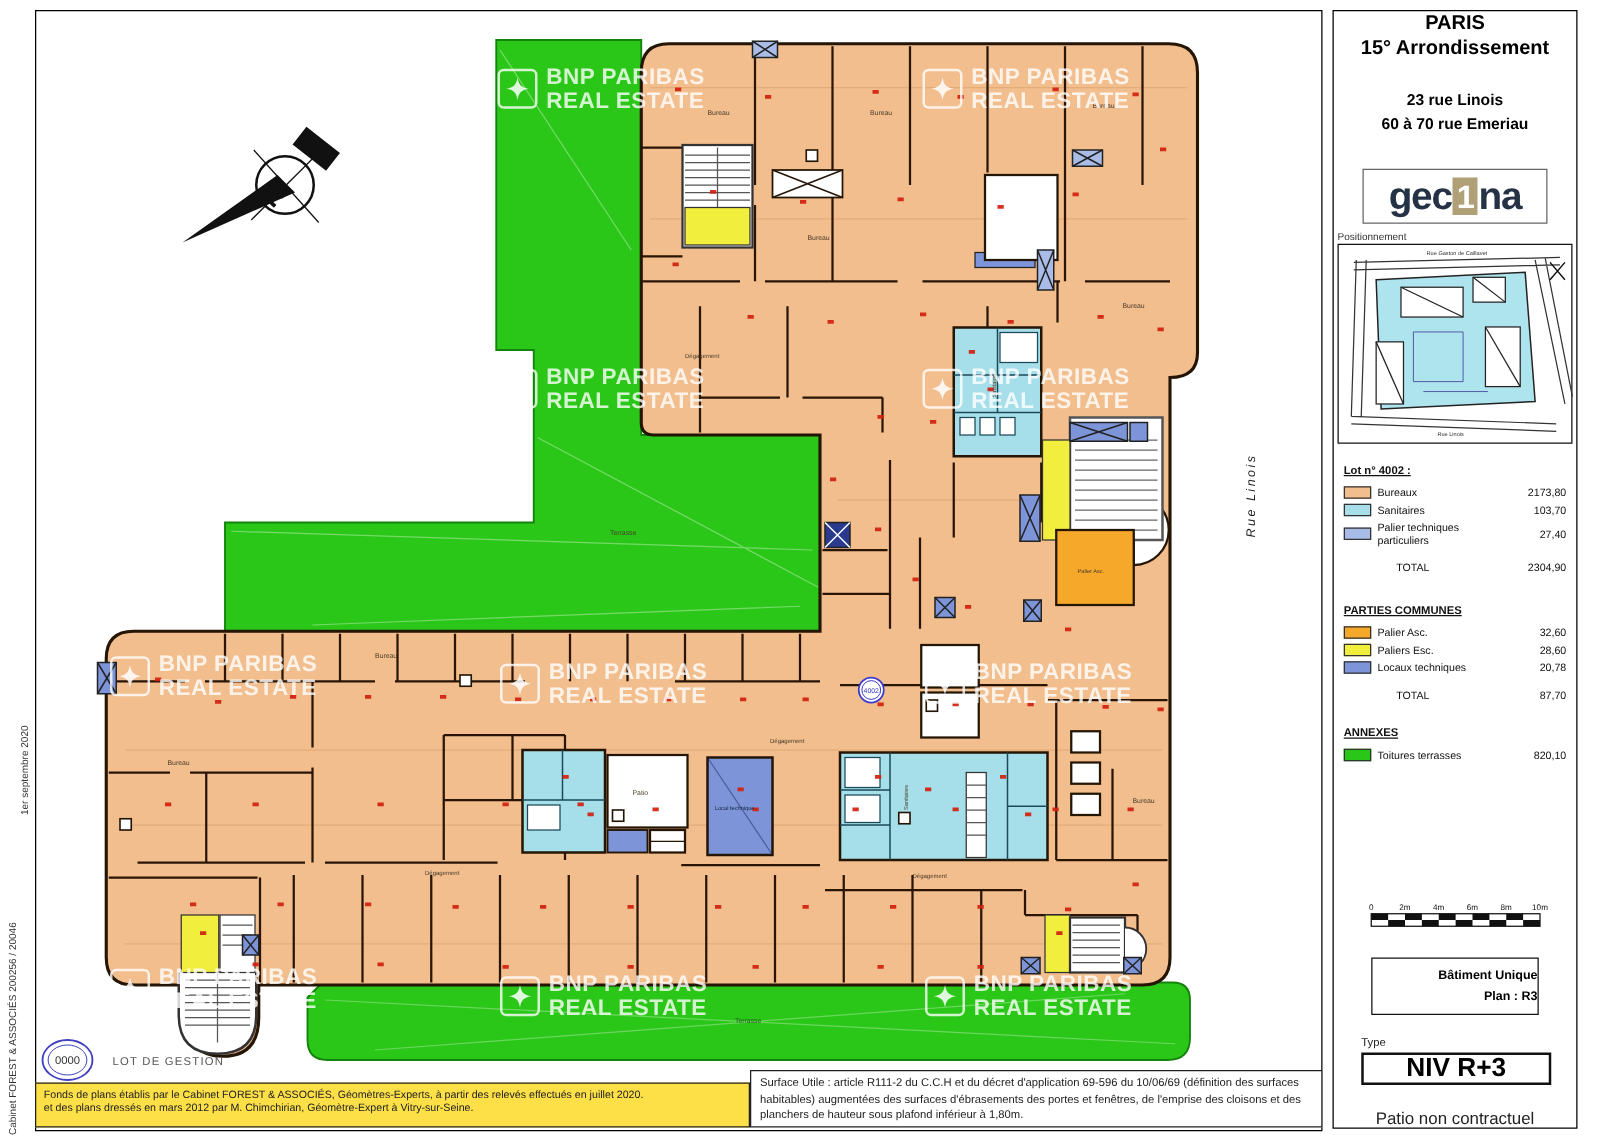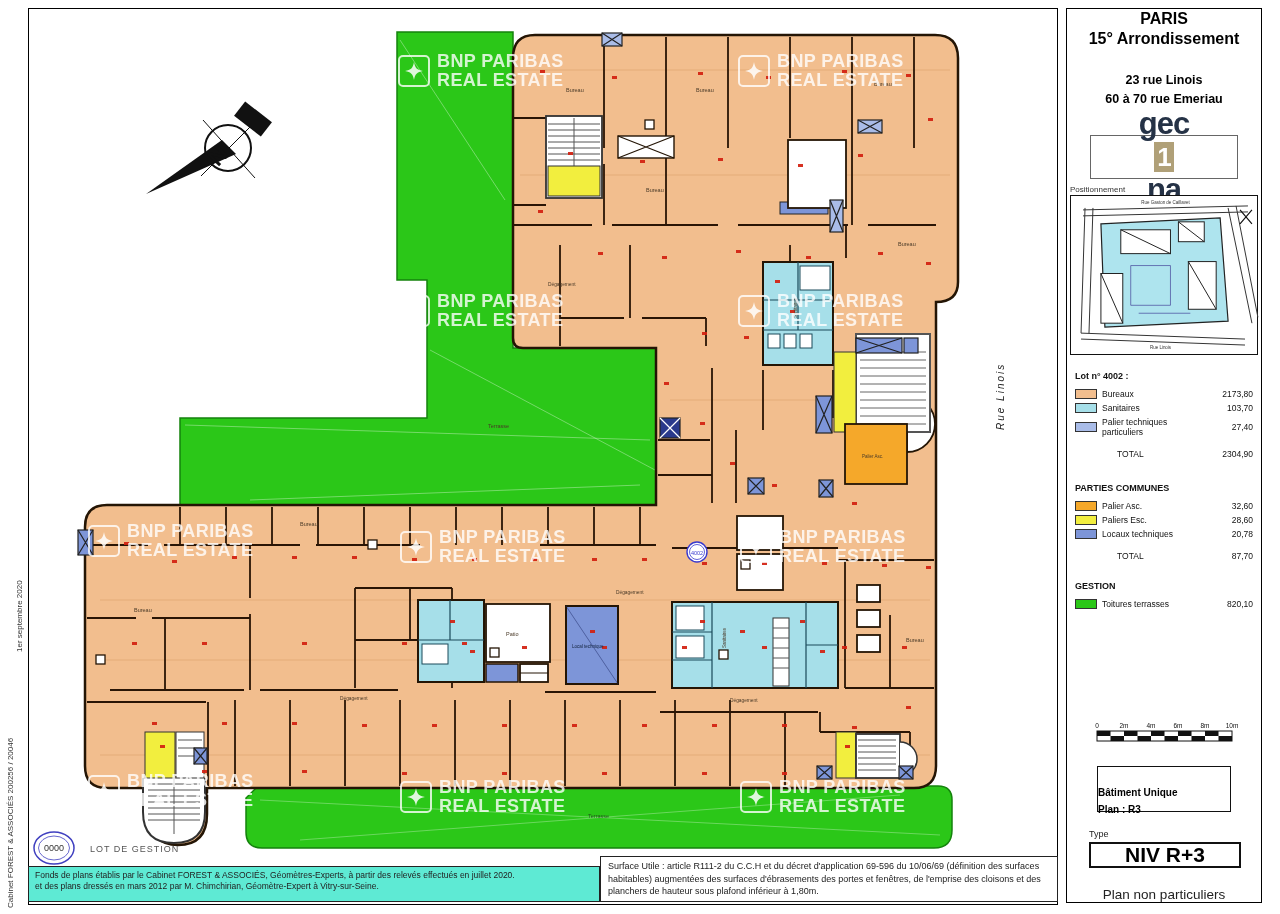--- a/index.html
+++ b/index.html
@@ -14,41 +14,41 @@
   .wm .wm-logo{width:28px;height:28px;border:2px solid rgba(255,255,255,.8);border-radius:5px;
       display:flex;align-items:center;justify-content:center;}
   .wm .wm-logo svg{width:20px;height:20px;fill:rgba(255,255,255,.85);}
   
   .right-panel{position:absolute;left:1066px;top:8px;width:196px;height:895px;border:1.6px solid #000;
       box-sizing:border-box;}
   .rp-title{margin-top:0;text-align:center;font-weight:bold;font-size:16px;line-height:1.25;}
   .rp-addr{margin-top:22px;text-align:center;font-weight:bold;font-size:12.5px;line-height:1.5;}
   .logo-box{margin:26px auto 0;width:146px;height:42px;border:1px solid #666;display:flex;
       align-items:center;justify-content:center;font-weight:bold;font-size:31px;color:#253246;
-      letter-spacing:-1px;flex-direction:column;}
+      letter-spacing:-1px;}
   .logo-box .one{color:#fff;background:#b0a078;padding:0 3px;margin:0 1px;font-size:26px;line-height:30px;}
   .rp-pos{font-size:8px;color:#333;margin:6px 0 1px 3px;}
   .map-box{margin:0 3px;height:158px;border:1.5px solid #111;position:relative;background:#fff;}
   .legend{padding:0 8px;font-size:8.5px;color:#111;}
-  .lg-title{font-weight:bold;font-size:9px;margin:16px 0 8px;}
+  .lg-title{font-weight:bold;text-decoration:underline;font-size:9px;margin:16px 0 8px;}
   .lg-row{display:flex;align-items:center;gap:5px;margin:4px 0;}
   .sw{width:20px;height:8px;border:1px solid #333;flex:none;}
   .lg-lab{flex:1;}
   .lg-val{width:40px;text-align:right;}
   .lg-total{display:flex;justify-content:space-between;padding-left:42px;margin:12px 0 4px;}
   .scalebar{position:absolute;left:22px;top:712px;width:160px;height:30px;}
   .bat-box{position:absolute;left:30px;top:757px;width:134px;height:46px;border:1.3px solid #111;
-      text-align:left;font-weight:bold;font-size:10px;padding-top:17px;box-sizing:border-box;line-height:1.7;}
+      text-align:right;font-weight:bold;font-size:10px;padding-top:5px;box-sizing:border-box;line-height:1.7;}
   .type-lab{position:absolute;left:22px;top:820px;font-size:9px;color:#222;}
   .niv-box{position:absolute;left:22px;top:833px;width:152px;height:26px;border:2px solid #111;
       display:flex;align-items:center;justify-content:center;font-weight:bold;font-size:21px;box-sizing:border-box;}
   .contractuel{position:absolute;left:0;top:878px;width:100%;text-align:center;font-size:13.5px;color:#222;}
   
   .footer-a{position:absolute;left:28px;top:866px;width:572px;height:36px;border:1px solid #222;
-      box-sizing:border-box;font-size:8.5px;color:#222;padding:3px 6px;line-height:1.35;background:#5eead4;}
+      box-sizing:border-box;font-size:8.5px;color:#222;padding:3px 6px;line-height:1.35;background:#fde047;}
   .footer-b{position:absolute;left:600px;top:856px;width:458px;height:46px;border:1.4px solid #222;
       box-sizing:border-box;font-size:9px;color:#222;padding:3px 7px;line-height:1.4;background:#fff;}
   .margin-text{position:absolute;font-size:8px;color:#333;white-space:nowrap;
       transform:rotate(-90deg);transform-origin:left top;}
 </style>
 </head>
 <body>
 
 <div class="sheet">
 
@@ -520,21 +520,21 @@
       <div class="lg-row">
         <span class="sw" style="background: rgb(125, 149, 216);"></span>
         <span class="lg-lab">Locaux techniques</span>
           <span class="lg-val">20,78</span>
       </div>
       <div class="lg-total">
         <span>TOTAL</span>
           <span class="lg-val">87,70</span>
       </div>
 
-      <div class="lg-title" style="margin-top:20px">GESTION</div>
+      <div class="lg-title" style="margin-top:20px">ANNEXES</div>
       <div class="lg-row">
         <span class="sw" style="background: rgb(43, 199, 24);"></span>
         <span class="lg-lab">Toitures terrasses</span>
           <span class="lg-val">820,10</span>
       </div>
     </div>
 
     <svg class="scalebar" viewBox="0 0 160 30">
       <g font-size="6.5" fill="#111" text-anchor="middle">
         <text x="8" y="7">0</text>
@@ -558,21 +558,21 @@
       </g>
       <rect x="8" y="10" width="135" height="10" fill="none" stroke="#111" stroke-width="1"></rect>
     </svg>
 
     <div class="bat-box">
       <div>Bâtiment Unique</div>
       <div>Plan : R3</div>
     </div>
     <div class="type-lab">Type</div>
     <div class="niv-box">NIV R+3</div>
-    <div class="contractuel">Plan non particuliers</div>
+    <div class="contractuel">Patio non contractuel</div>
   </div>
 
   <div class="footer-a">
     <div>Fonds de plans établis par le Cabinet FOREST &amp; ASSOCIÉS, Géomètres-Experts, à partir des relevés effectués en juillet 2020.</div>
     <div>et des plans dressés en mars 2012 par M. Chimchirian, Géomètre-Expert à Vitry-sur-Seine.</div>
   </div>
   <div class="footer-b">Surface Utile : article R111-2 du C.C.H et du décret d'application 69-596 du 10/06/69 (définition des surfaces habitables) augmentées des surfaces d'ébrasements des portes et fenêtres, de l'emprise des cloisons et des planchers de hauteur sous plafond inférieur à 1,80m.</div>
 
   <div class="margin-text" style="left:15px;top:652px">1er septembre 2020</div>
   <div class="margin-text" style="left:6px;top:908px">Cabinet FOREST &amp; ASSOCIÉS 200256 / 20046</div>

